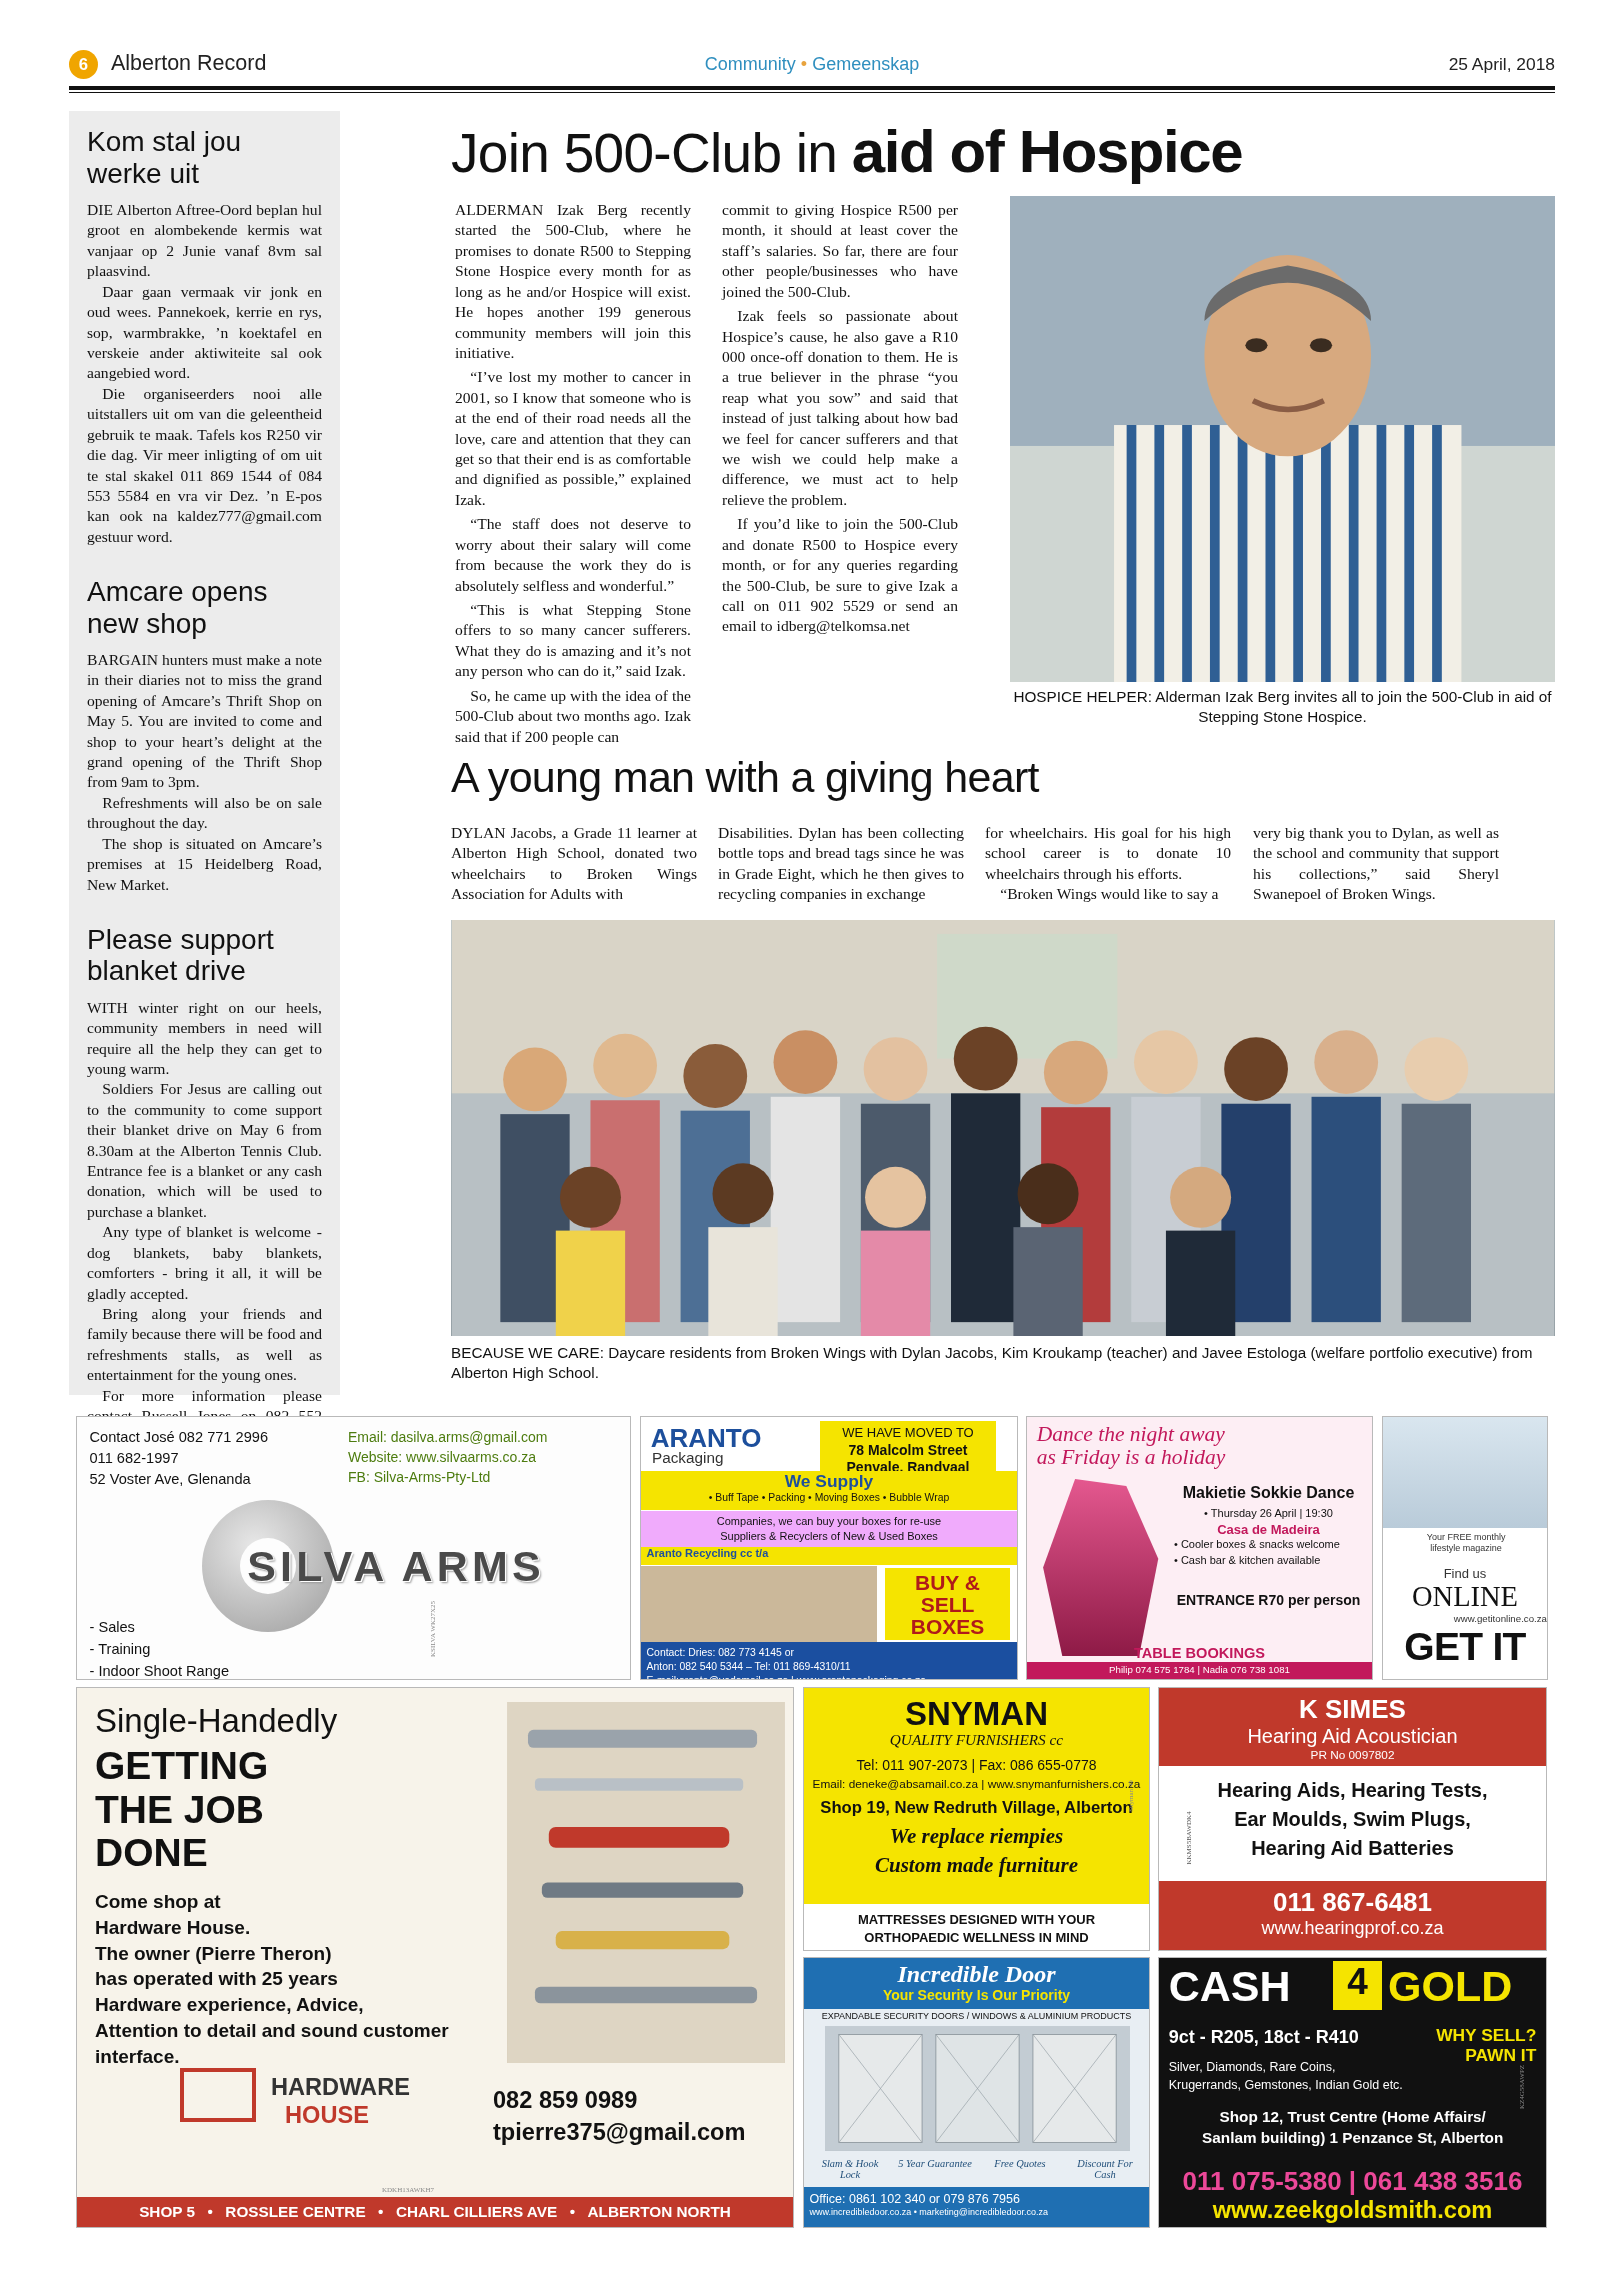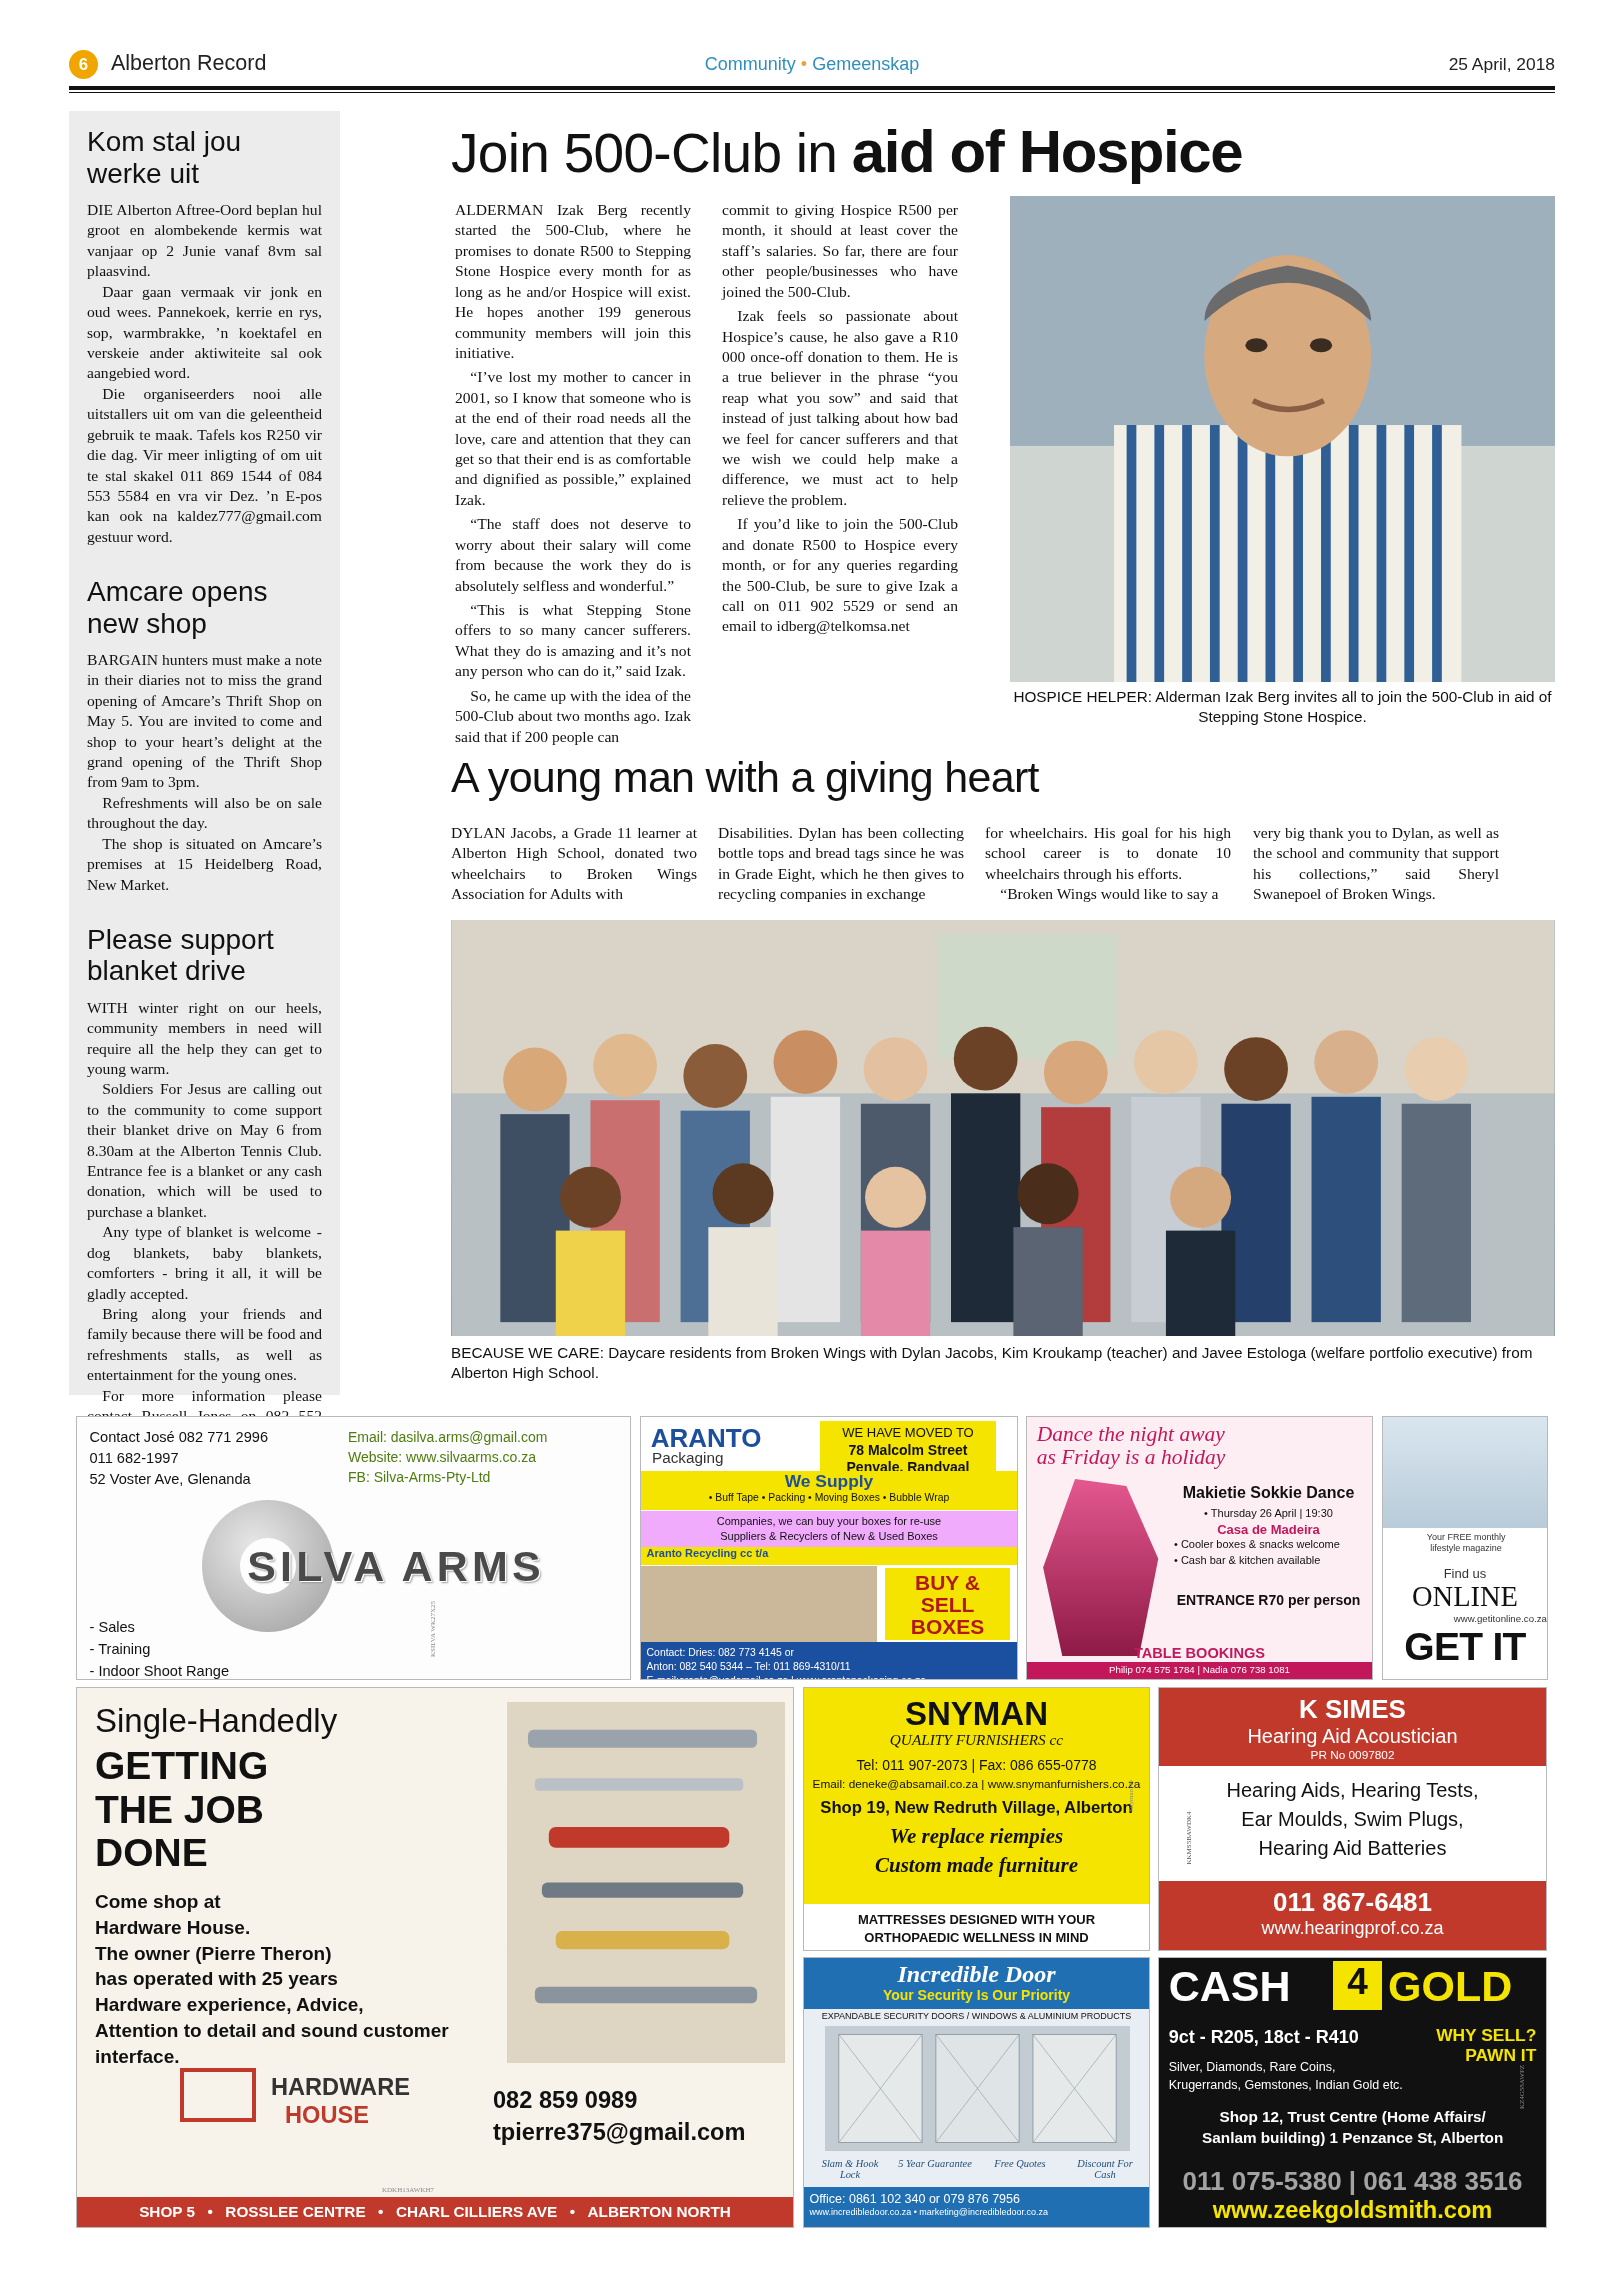--- a/index.html
+++ b/index.html
@@ -190,21 +190,21 @@
     font-family:"Liberation Sans", sans-serif; font-weight:bold; font-size:13px; color:#111; padding-top:7px; line-height:1.35; }
   .sny-side { position:absolute; right:2.1px; top:104px; font-size:7px; color:#555; transform:rotate(-90deg); }
 
   
   .ad-ksimes { left:1089px; top:278px; width:389px; height:264px; background:#fff; }
   .ks-band { position:absolute; left:0; top:0; width:100%; height:78px; background:#c0392b; color:#fff; text-align:center; padding-top:5.6px; }
   .ks-band .n { font-family:"Liberation Sans", sans-serif; font-weight:bold; font-size:26px; }
   .ks-band .s { font-family:"Liberation Sans", sans-serif; font-size:20px; }
   .ks-band .p { font-family:"Liberation Sans", sans-serif; font-size:11.8px; }
   .ks-mid { position:absolute; left:0; top:81px; width:100%; height:111px; text-align:center;
-    font-family:"Liberation Sans", sans-serif; font-weight:normal; font-size:20px; line-height:1.45; color:#111; padding-top:7px; }
+    font-family:"Liberation Sans", sans-serif; font-weight:bold; font-size:20px; line-height:1.45; color:#111; padding-top:7px; }
   .ks-foot { position:absolute; left:0; bottom:0; width:100%; height:69px; background:#c0392b; color:#fff; text-align:center; padding-top:5.6px; }
   .ks-foot .t { font-family:"Liberation Sans", sans-serif; font-weight:bold; font-size:26px; }
   .ks-foot .u { font-family:"Liberation Sans", sans-serif; font-size:18px; }
   .ks-side { position:absolute; left:2.8px; top:146px; font-size:7px; color:#fff; transform:rotate(-90deg); }
 
   
   .ad-door { left:734px; top:548px; width:347px; height:271px; background:#e8eef3; }
   .door-top { position:absolute; left:0; top:0; width:100%; height:51px; background:#1f6fb2; color:#fff; }
   .door-t1 { position:absolute; left:0; top:2.8px; width:100%; text-align:center; font-family:"Liberation Serif", serif; font-style:italic; font-weight:bold; font-size:24px; color:#fff; }
   .door-t2 { position:absolute; left:0; top:29px; width:100%; text-align:center; font-family:"Liberation Sans", sans-serif; font-weight:bold; font-size:14px; color:#f5e400; }
@@ -220,21 +220,21 @@
   .ad-cash { left:1089px; top:548px; width:389px; height:271px; background:#111; }
   .cash-top { position:absolute; left:0; top:0; width:100%; height:64px; }
   .cash-word { position:absolute; left:9.7px; top:4.2px; font-family:"Liberation Sans", sans-serif; font-weight:bold; font-size:43px; color:#fff; }
   .cash-4 { position:absolute; left:174px; top:2.8px; width:49px; height:49px; background:#f5e400; color:#111;
     font-family:"Liberation Sans", sans-serif; font-weight:bold; font-size:37px; text-align:center; }
   .cash-gold { position:absolute; left:229px; top:4.2px; font-family:"Liberation Sans", sans-serif; font-weight:bold; font-size:43px; color:#f5e400; }
   .cash-rate { position:absolute; left:9.7px; top:69px; font-family:"Liberation Sans", sans-serif; font-weight:bold; font-size:18px; color:#fff; }
   .cash-why { position:absolute; right:9.7px; top:67px; text-align:right; font-family:"Liberation Sans", sans-serif; font-weight:bold; font-size:17.4px; color:#f5e400; line-height:1.15; }
   .cash-items { position:absolute; left:9.7px; top:101px; width:250px; font-family:"Liberation Sans", sans-serif; font-size:12.5px; color:#fff; line-height:1.4; }
   .cash-shop { position:absolute; left:9.7px; top:149px; width:368px; text-align:center; font-family:"Liberation Sans", sans-serif; font-weight:bold; font-size:15.3px; color:#fff; line-height:1.35; }
-  .cash-phone { position:absolute; left:0; top:208px; width:100%; text-align:center; font-family:"Liberation Sans", sans-serif; font-weight:bold; font-size:26px; color:#a3a3a3; }
+  .cash-phone { position:absolute; left:0; top:208px; width:100%; text-align:center; font-family:"Liberation Sans", sans-serif; font-weight:bold; font-size:26px; color:#ec4899; }
   .cash-web { position:absolute; left:0; top:239px; width:100%; text-align:center; font-family:"Liberation Sans", sans-serif; font-weight:bold; font-size:23.6px; color:#f5e400; }
   .cash-side { position:absolute; right:1.4px; top:125px; font-size:7px; color:#888; transform:rotate(-90deg); }
 
   .tiny-code { font-size:7px; color:#8a8a8a; }
 </style>
 </head>
 <body>
 
 <div class="page">
 

